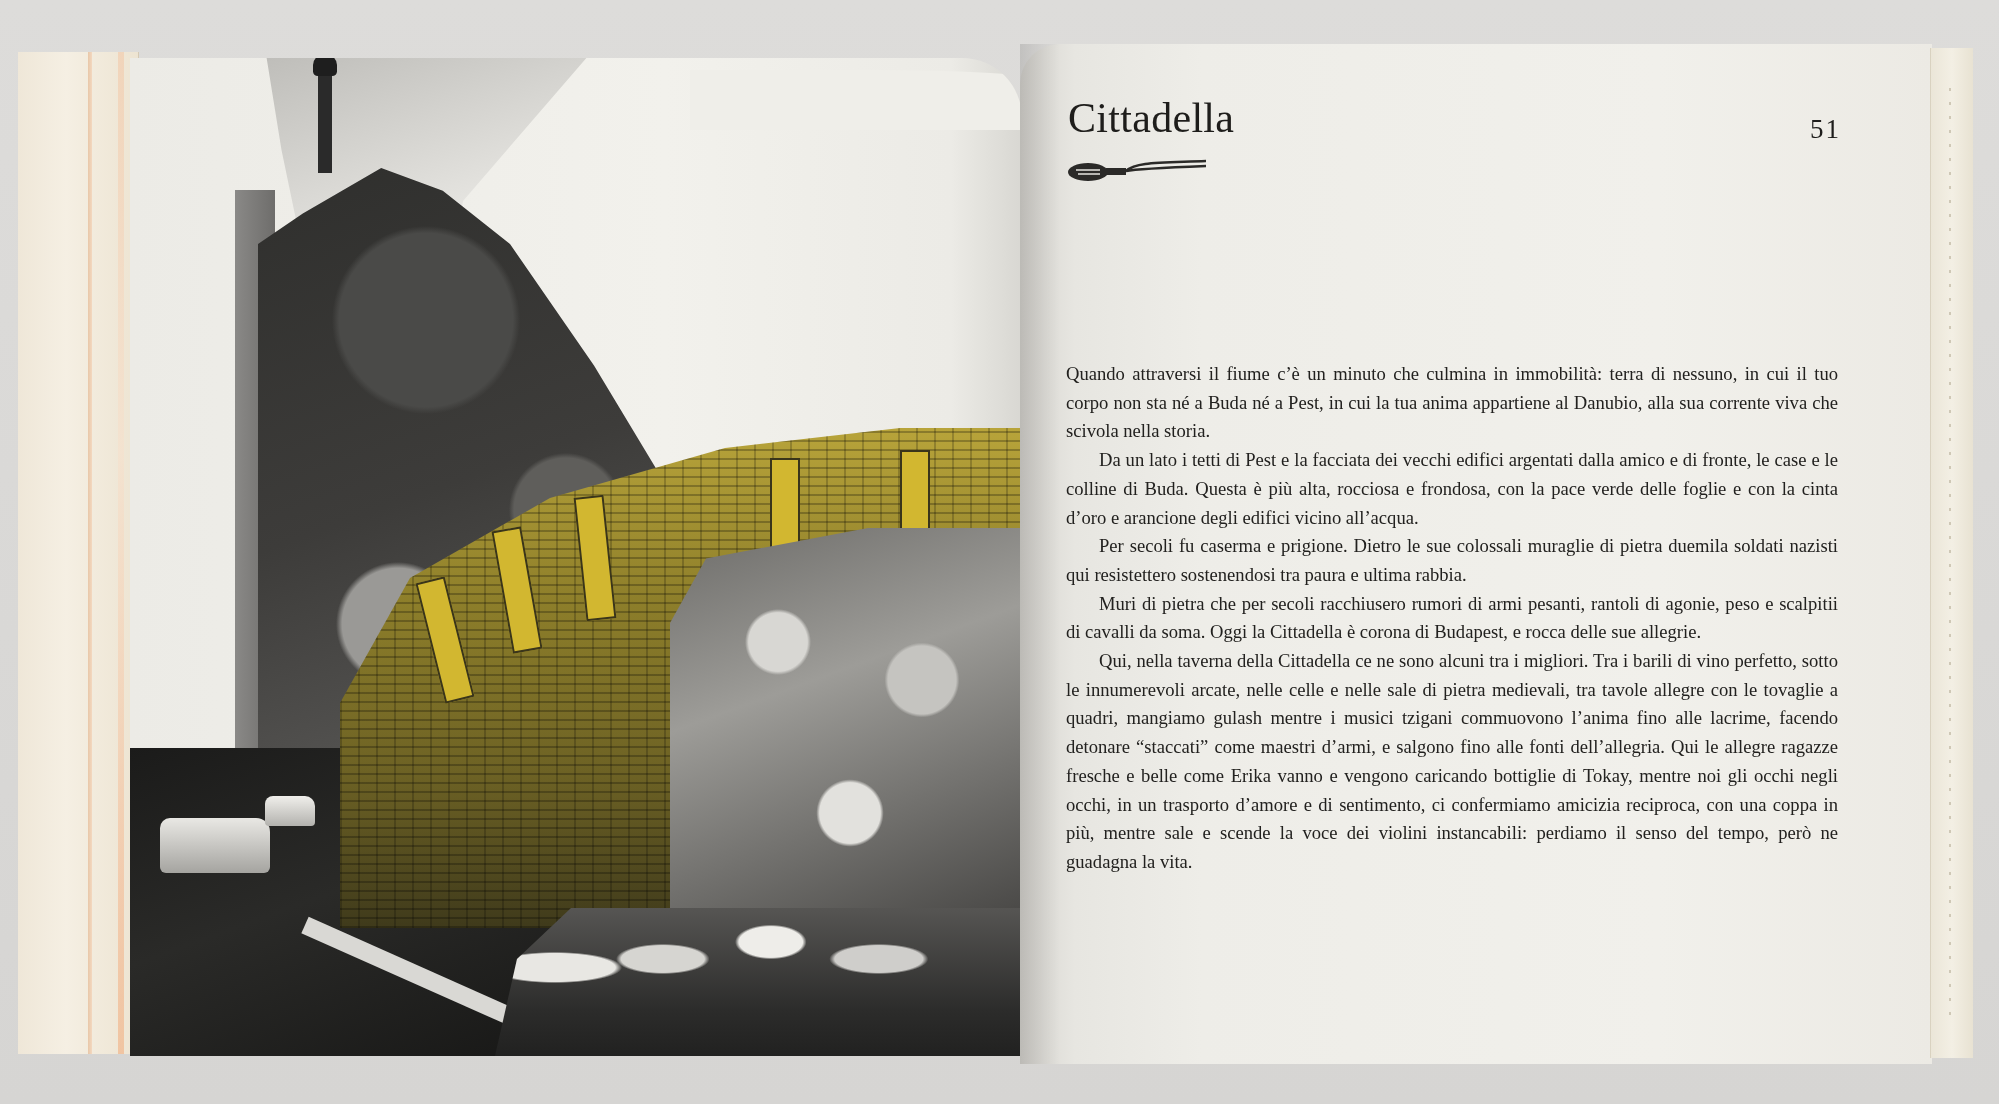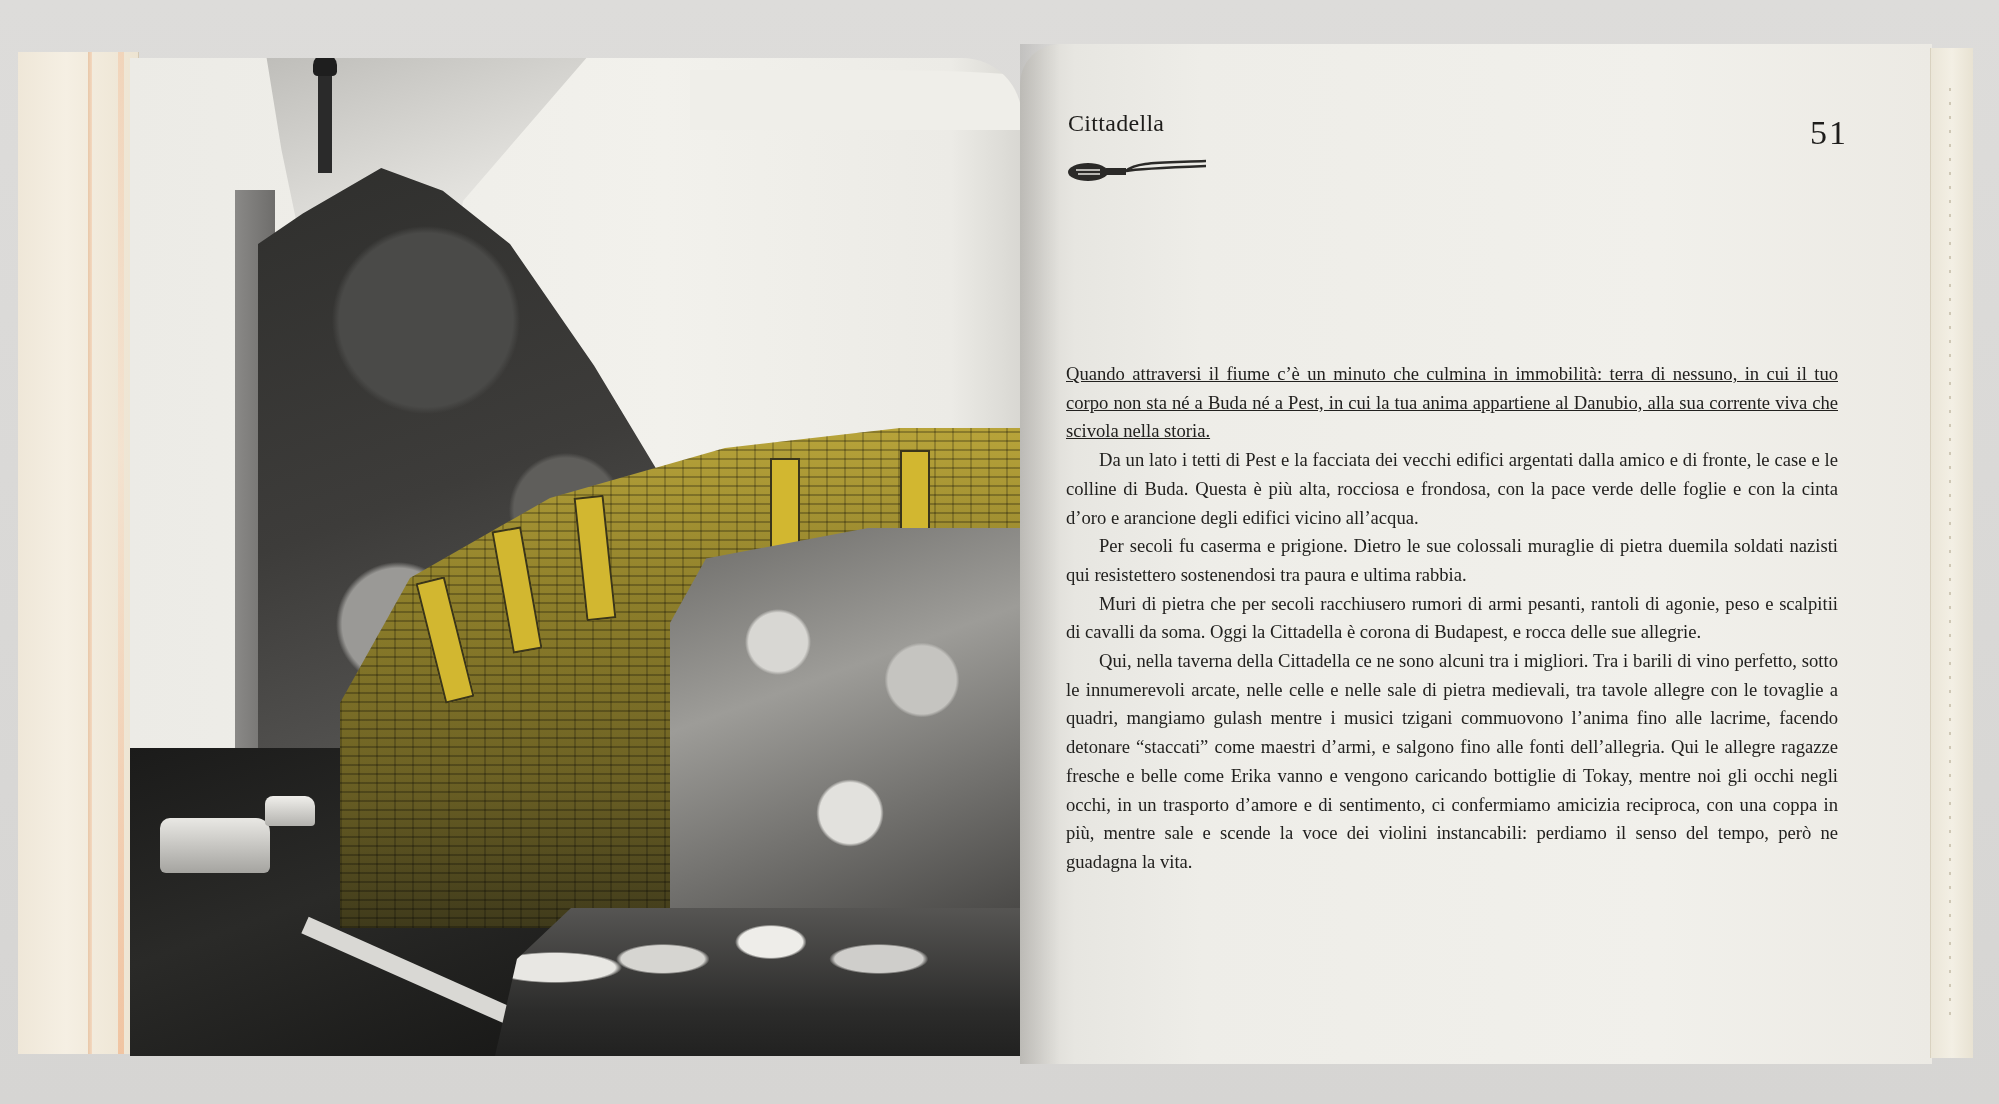--- a/index.html
+++ b/index.html
@@ -129,35 +129,35 @@
     position: absolute; left: 1020px; top: 44px; width: 912px; height: 1020px;
     background: linear-gradient(90deg, #d6d4cf 0%, #e7e6e1 6%, #eeede8 20%, #f1f0eb 70%, #eceae4 100%);
     border-radius: 40px 0 0 0;
   }
   .page-right .gutter-shadow {
     position: absolute; left: 0; top: 0; width: 40px; height: 100%;
     background: linear-gradient(90deg, rgba(0,0,0,.12), rgba(0,0,0,0));
   }
   .chapter-title {
     position: absolute; left: 48px; top: 50px;
-    font-size: 24px; color: #1e1d1b; letter-spacing: .3px; margin-top: 16px;
+    font-size: 42px; color: #1e1d1b; letter-spacing: .3px;
   }
   .fork-ornament { position: absolute; left: 46px; top: 108px; width: 140px; height: 34px; }
   .page-number {
     position: absolute; left: 790px; top: 70px;
-    font-size: 34px; color: #1e1d1b; letter-spacing: 2px;
+    font-size: 27px; color: #1e1d1b; letter-spacing: 2px;
   }
   .text-block {
     position: absolute; left: 46px; top: 316px; width: 772px;
     font-size: 18.6px; line-height: 28.7px; color: #22211f;
     text-align: justify;
   }
   .text-block p { margin: 0; }
   .text-block p.indent { text-indent: 33px; }
-  .text-block p.first { text-indent: 0; text-decoration: underline; }
+  .text-block p.first { text-indent: 0; }
 </style>
 </head>
 <body>
 
 <div class="backdrop"></div>
 
 <div class="cover-left">
   <div class="spine-fold"></div>
   <div class="orange-tint"></div>
 </div>

